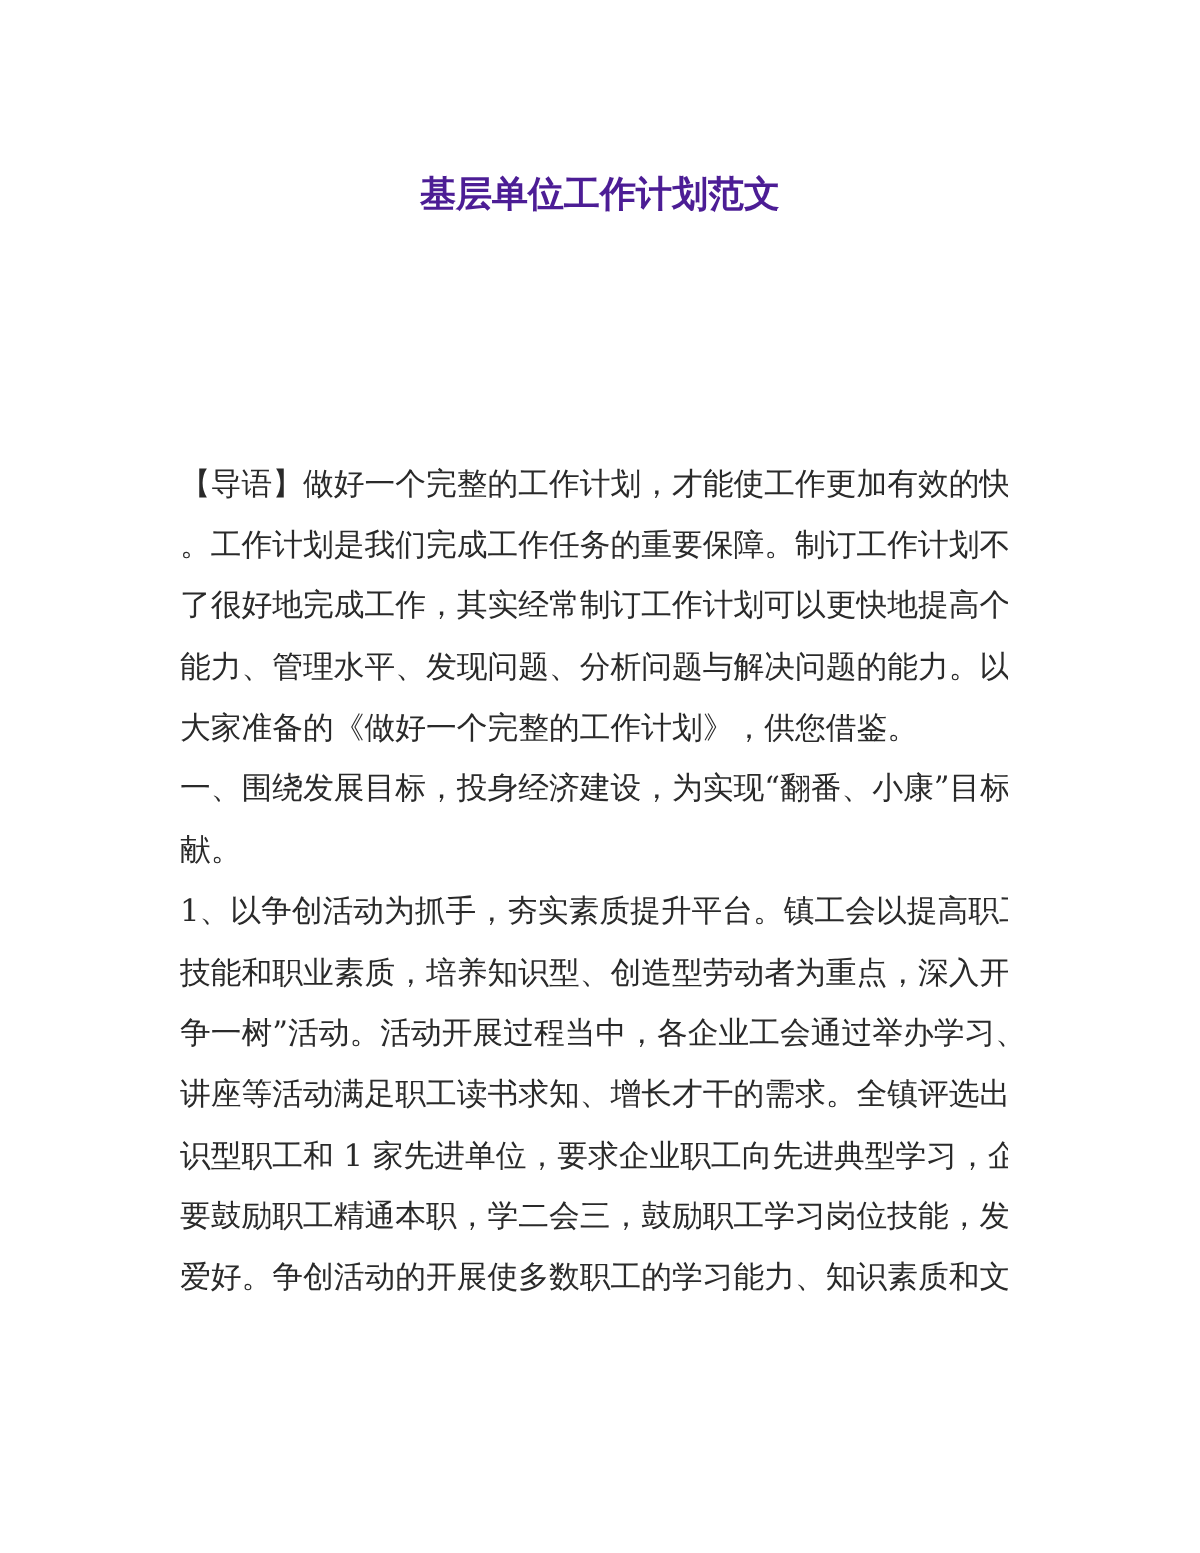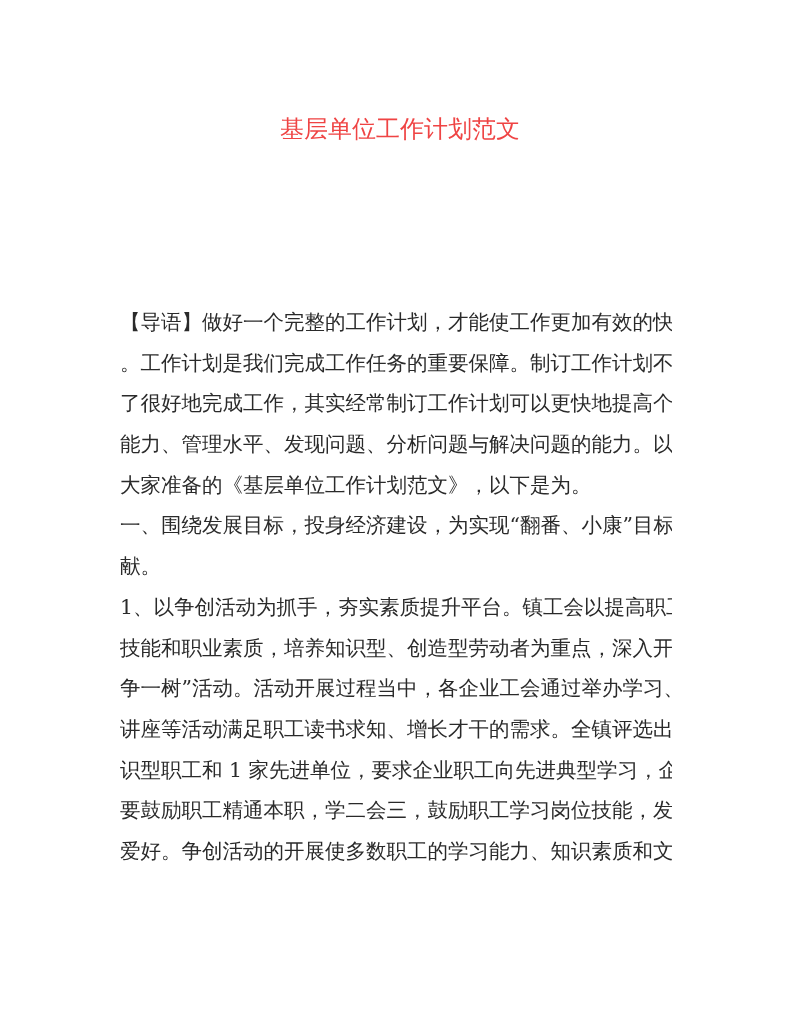--- a/index.html
+++ b/index.html
@@ -21,22 +21,22 @@
       background: #ffffff;
     }
     .title {
       position: absolute;
       left: 0;
       width: 800px;
       top: 113px;
       text-align: center;
       font-size: 24px;
       line-height: 32px;
-      font-weight: normal;
-      color: #ef4444;
+      font-weight: bold;
+      color: #4c1d95;
       letter-spacing: 0px;
     }
     .body {
       position: absolute;
       left: 120px;
       top: 302px;
       width: 552px;
     }
     .line {
       height: 40.7px;
@@ -56,21 +56,21 @@
 <body>
 
 <div class="page">
   <div class="title">基层单位工作计划范文</div>
 
   <div class="body">
     <div class="line">【导语】做好一个完整的工作计划，才能使工作更加有效的快速完成</div>
     <div class="line">。工作计划是我们完成工作任务的重要保障。制订工作计划不光是为</div>
     <div class="line">了很好地完成工作，其实经常制订工作计划可以更快地提高个人工作</div>
     <div class="line">能力、管理水平、发现问题、分析问题与解决问题的能力。以下是为</div>
-    <div class="line last">大家准备的《基层单位工作计划范文》，以下是为。</div>
+    <div class="line last">大家准备的《做好一个完整的工作计划》，供您借鉴。</div>
     <div class="line">一、围绕发展目标，投身经济建设，为实现“翻番、小康”目标作贡</div>
     <div class="line last">献。</div>
     <div class="line">1、以争创活动为抓手，夯实素质提升平台。镇工会以提高职工职业</div>
     <div class="line">技能和职业素质，培养知识型、创造型劳动者为重点，深入开展“两</div>
     <div class="line">争一树”活动。活动开展过程当中，各企业工会通过举办学习、知识</div>
     <div class="line">讲座等活动满足职工读书求知、增长才干的需求。全镇评选出 2 名知</div>
     <div class="line">识型职工和 1 家先进单位，要求企业职工向先进典型学习，企业工会</div>
     <div class="line">要鼓励职工精通本职，学二会三，鼓励职工学习岗位技能，发展兴趣</div>
     <div class="line">爱好。争创活动的开展使多数职工的学习能力、知识素质和文明程度</div>
   </div>

